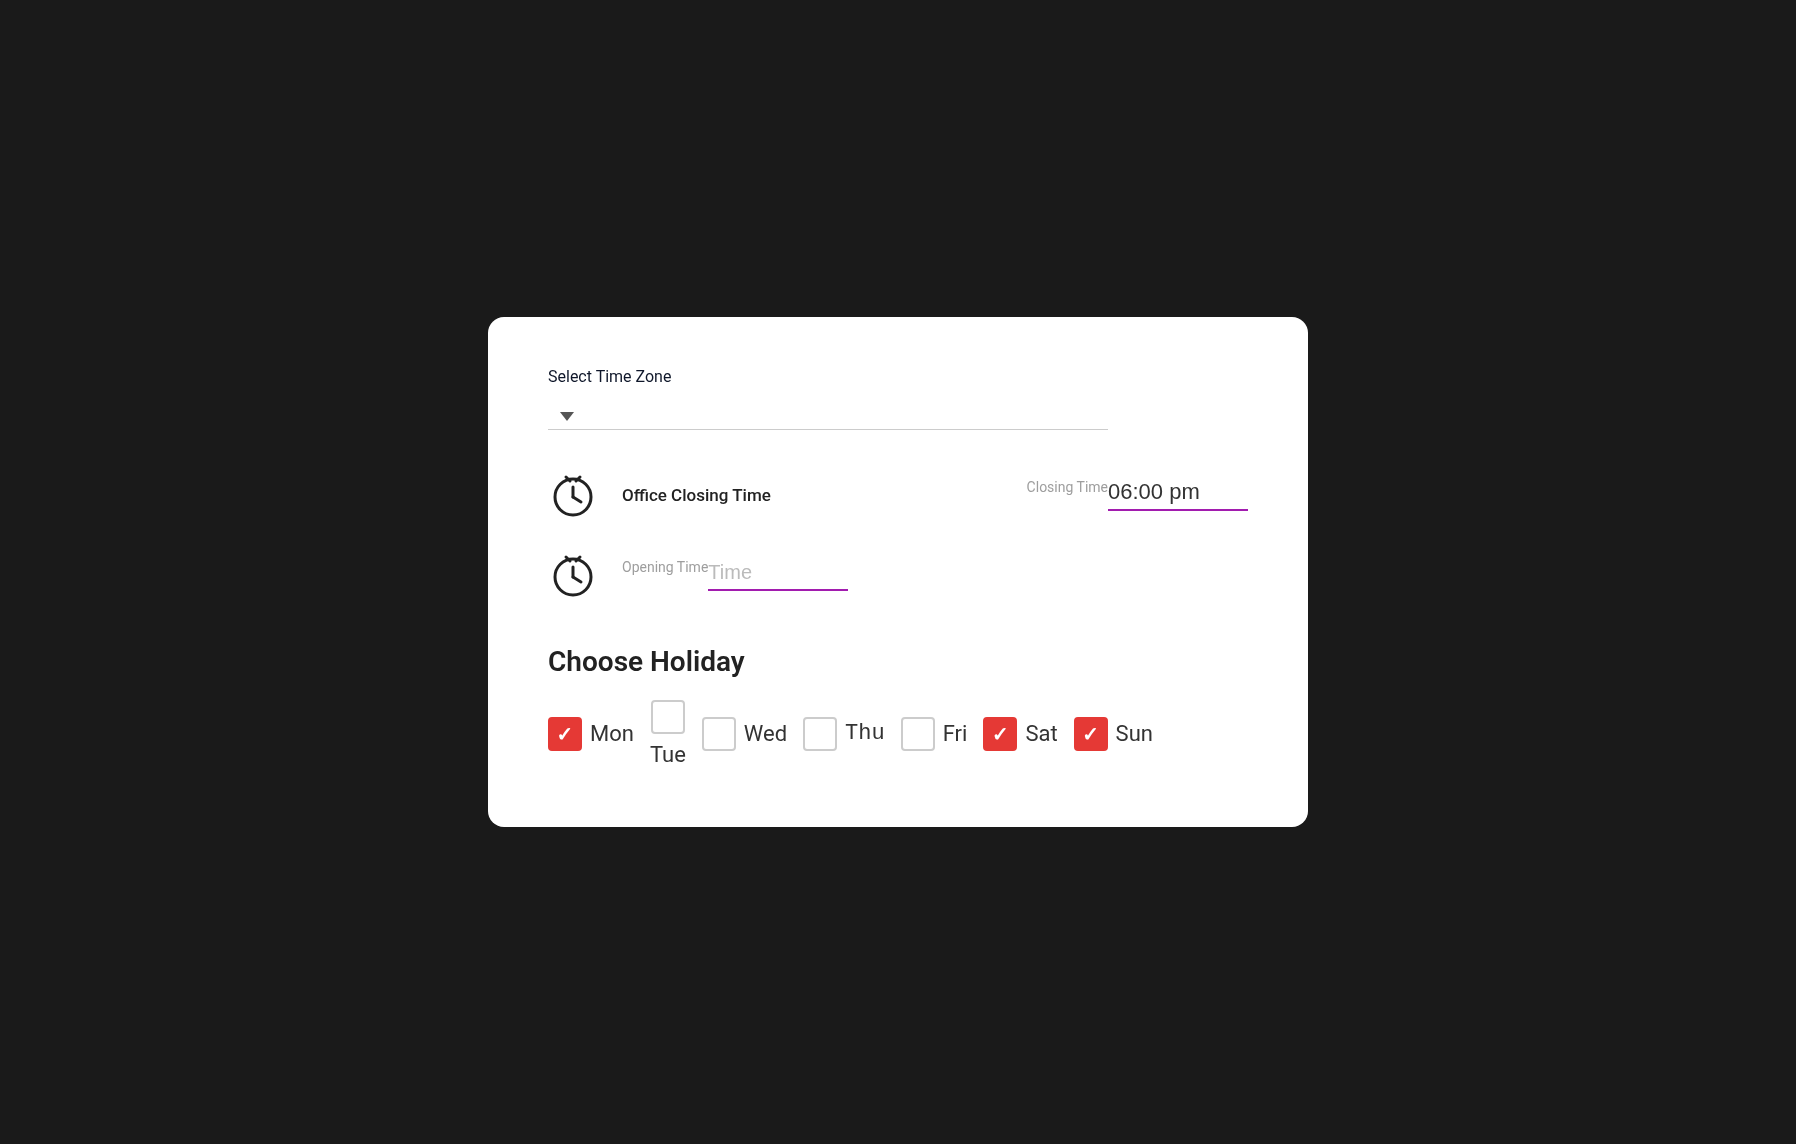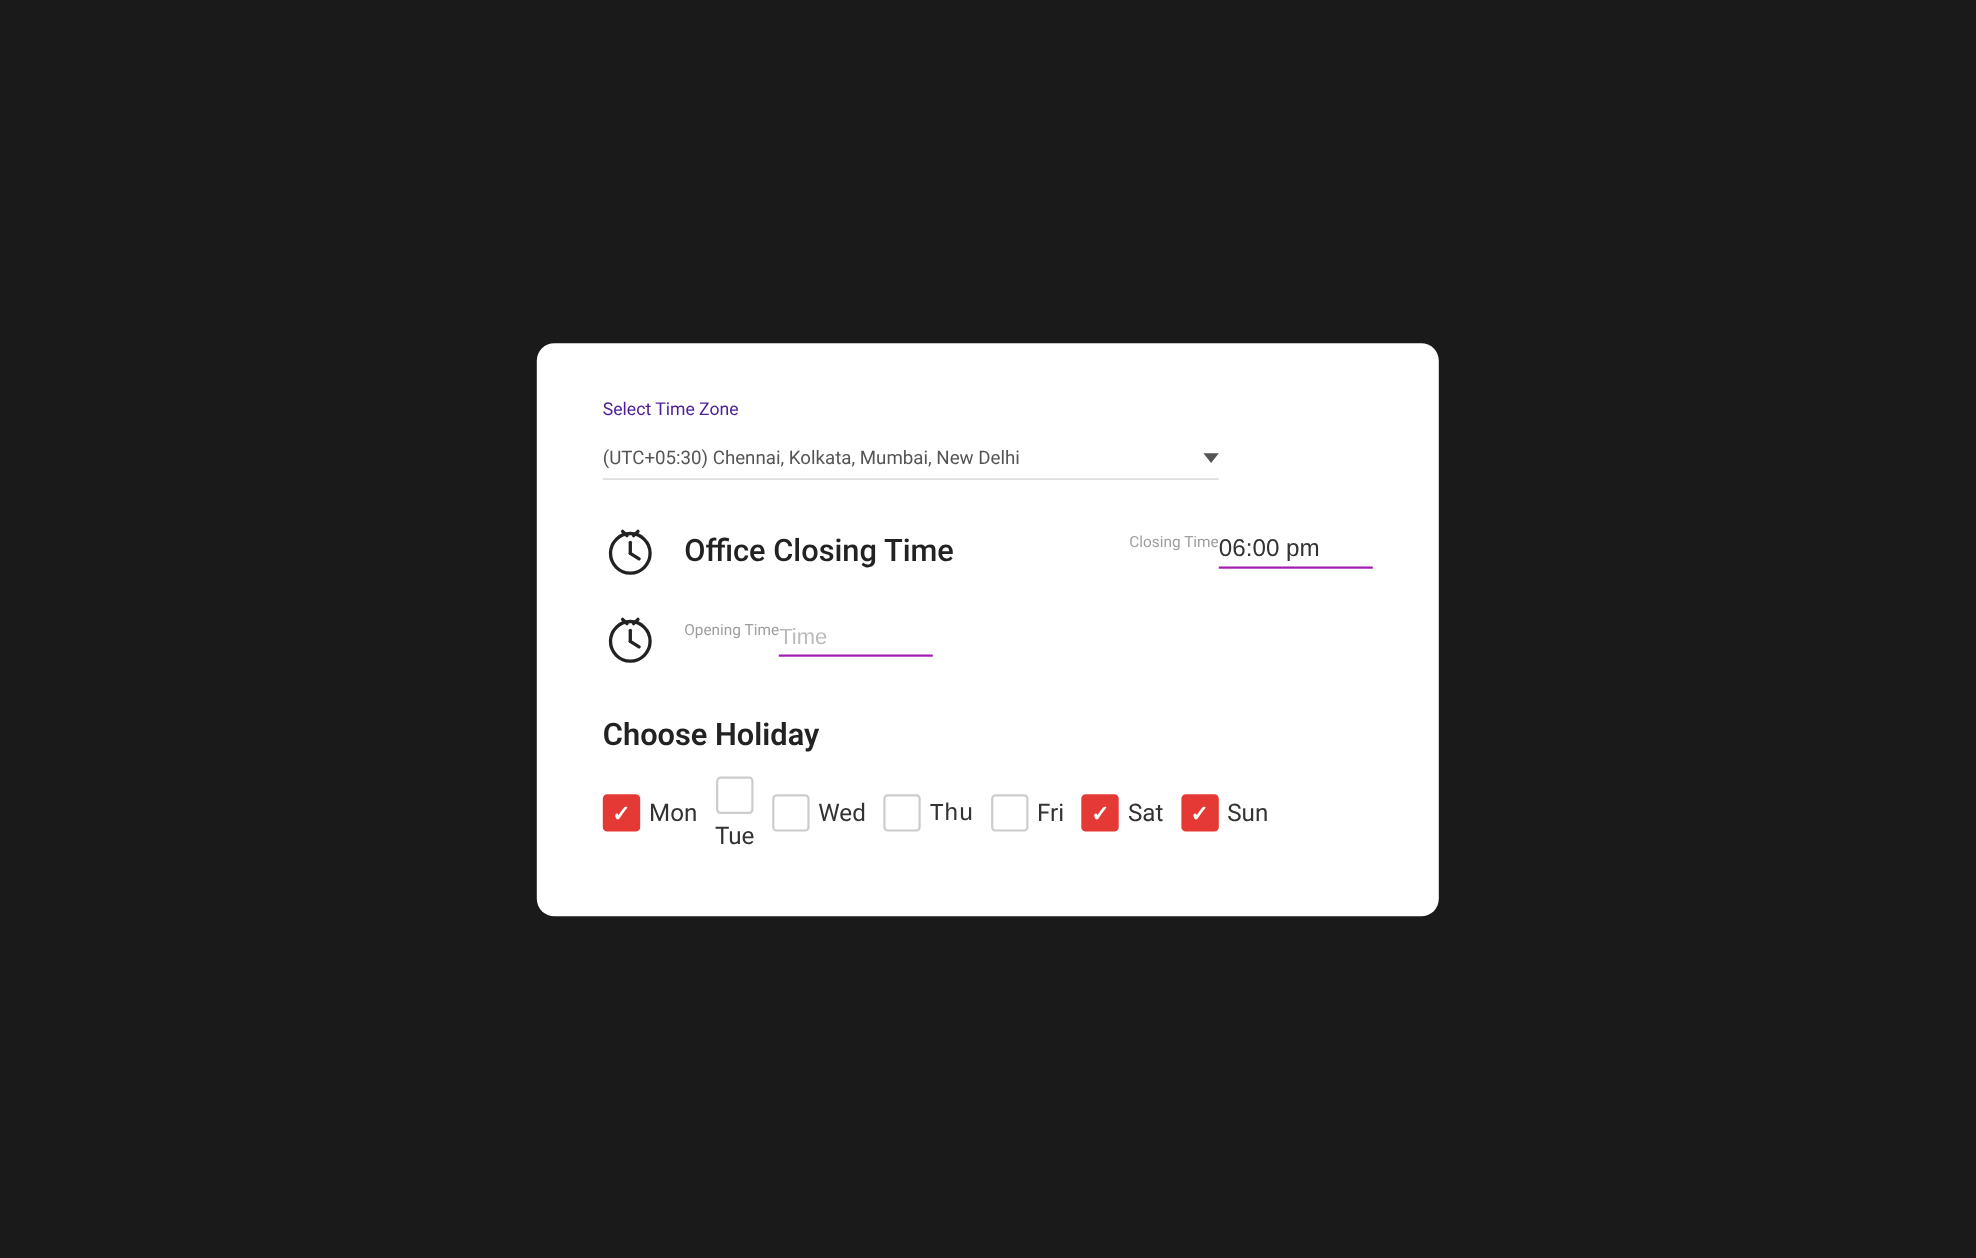--- a/index.html
+++ b/index.html
@@ -24,21 +24,21 @@
       width: 820px;
       padding: 50px 60px 60px 60px;
     }
 
     .timezone-section {
       margin-bottom: 40px;
     }
 
     .timezone-label {
       font-size: 16px;
-      color: #4c1d95;
+      color: #0f172a;
       margin-bottom: 26px;
     }
 
     .timezone-select-wrapper {
       display: flex;
       align-items: center;
       border-bottom: 1px solid #ccc;
       padding-bottom: 8px;
       cursor: pointer;
       width: 560px;
@@ -73,21 +73,21 @@
     }
 
     .clock-icon {
       width: 50px;
       height: 50px;
       margin-right: 24px;
       flex-shrink: 0;
     }
 
     .time-row-label {
-      font-size: 28px;
+      font-size: 17px;
       font-weight: 500;
       color: #222;
       flex: 1;
     }
 
     .time-input-group {
       display: flex;
       align-items: flex-start;
       min-width: 160px;
     }
@@ -169,21 +169,20 @@
     }
   </style>
 </head>
 <body>
 
 <div class="card">
 
   <div class="timezone-section">
     <div class="timezone-label">Select Time Zone</div>
     <div class="timezone-select-wrapper">
-      <span class="timezone-select-text">(UTC+05:30) Chennai, Kolkata, Mumbai, New Delhi</span>
       <div class="chevron-down"></div>
     </div>
   </div>
 
   <div class="time-rows">
 
     <div class="time-row">
       <svg class="clock-icon" viewBox="0 0 50 50" fill="none" xmlns="http://www.w3.org/2000/svg">
         <circle cx="25" cy="27" r="18" stroke="#222" stroke-width="3" fill="none"></circle>
         <line x1="25" y1="27" x2="25" y2="17" stroke="#222" stroke-width="3" stroke-linecap="round"></line>

